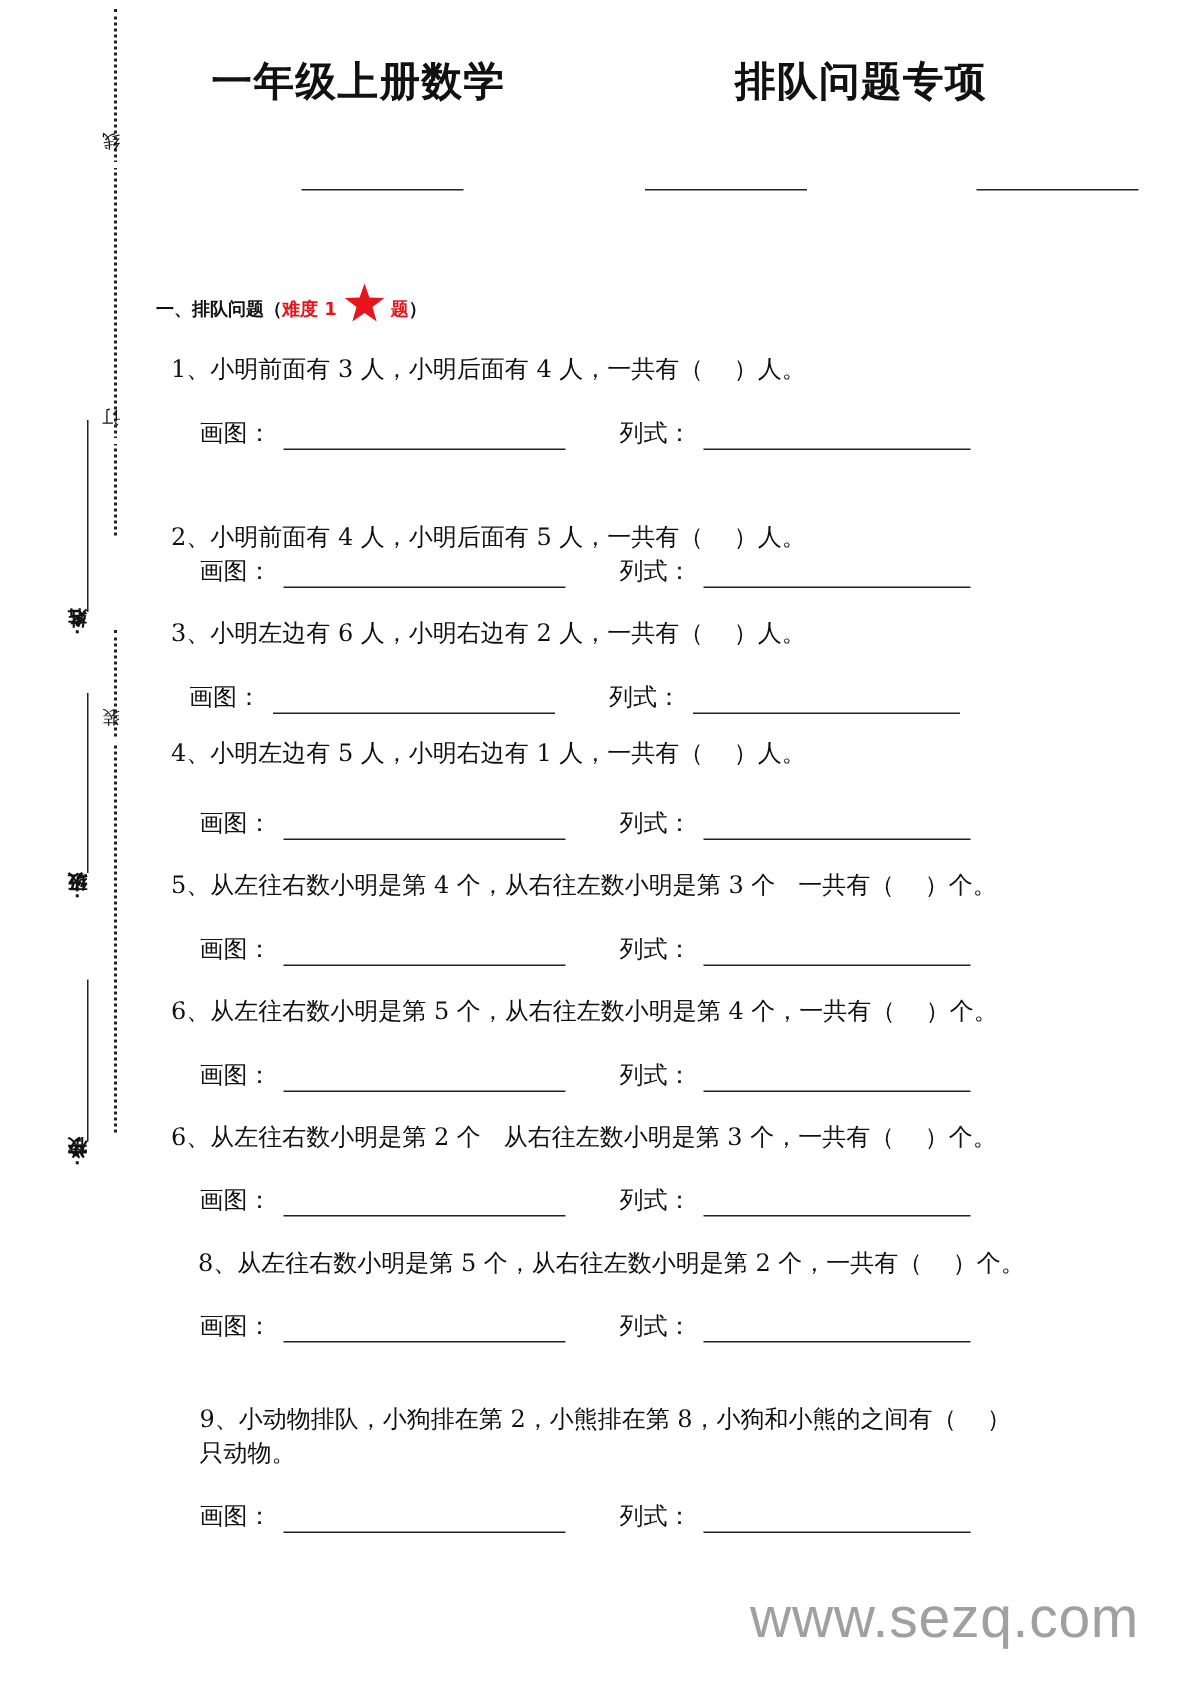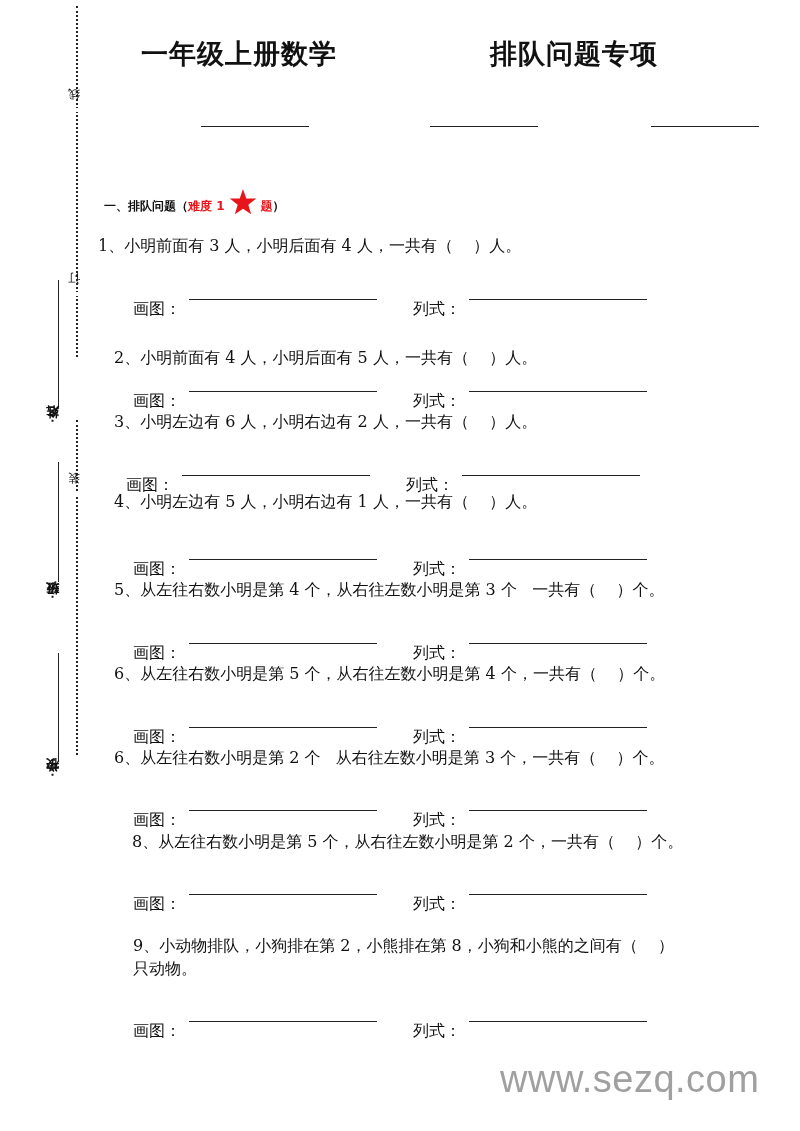--- a/index.html
+++ b/index.html
@@ -18,21 +18,21 @@
            font-family: "DejaVu Sans", "Liberation Sans", sans-serif; letter-spacing: 1px; }
   .blank-top { position: absolute; top: 126px; height: 0; border-top: 1px solid #222; width: 108px; }
 
   .section-head { position: absolute; left: 104px; top: 189px; font-size: 12px; font-weight: bold;
                   font-family: "DejaVu Sans", "Liberation Sans", sans-serif; }
   .section-head .red { color: #e8141b; }
   .star { display: inline-block; width: 28px; height: 26px; vertical-align: -5px; margin: 0 4px; }
 
   .q { position: absolute; font-size: 16px; white-space: pre; }
   .work { position: absolute; font-size: 16px; white-space: pre; }
-  .work .lbl { position: absolute; top: 0; margin-top: 20px; }
+  .work .lbl { position: absolute; top: 0; }
   .work .ln { position: absolute; top: 20px; height: 0; border-top: 1px solid #222; }
   .watermark { position: absolute; left: 500px; top: 1058px; font-size: 38px; color: #a0a0a0;
                font-family: "Liberation Sans", "DejaVu Sans", sans-serif; letter-spacing: 0.5px; }
 </style>
 </head>
 <body>
 
 <div class="binding-dots"></div>
 <div class="binding-dots lower"></div>
 <div class="side-char" style="left:66px;top:108px;">线</div>
@@ -51,21 +51,21 @@
 <div class="blank-top" style="left:201px;"></div>
 <div class="blank-top" style="left:430px;"></div>
 <div class="blank-top" style="left:651px;"></div>
 
 <div class="section-head">
   <span>一、排队问题（</span><span class="red">难度 1</span><svg class="star" viewBox="0 0 24 23">
       <polygon points="12,0 14.9,8.3 23.7,8.5 16.7,13.9 19.2,22.4 12,17.4 4.8,22.4 7.3,13.9 0.3,8.5 9.1,8.3" fill="#e8141b"></polygon>
     </svg><span class="red">题</span><span>）</span>
 </div>
 
-<div class="q" style="left:98px;top:236px;">1、小明前面有 3 人，小明后面有 4 人，一共有（    ）人。</div>
+<div class="q" style="left:114px;top:236px;">1、小明前面有 3 人，小明后面有 4 人，一共有（    ）人。</div>
 <div class="work" style="left:133px;top:279px;">
   <span class="lbl" style="left:0;">画图：</span>
   <span class="ln" style="left:56px;width:188px;"></span>
   <span class="lbl" style="left:280px;">列式：</span>
   <span class="ln" style="left:336px;width:178px;"></span>
 </div>
 
 <div class="q" style="left:114px;top:328px;margin-top:20px;">2、小明前面有 4 人，小明后面有 5 人，一共有（    ）人。</div>
 <div class="work" style="left:133px;top:371px;">
   <span class="lbl" style="left:0;">画图：</span>

